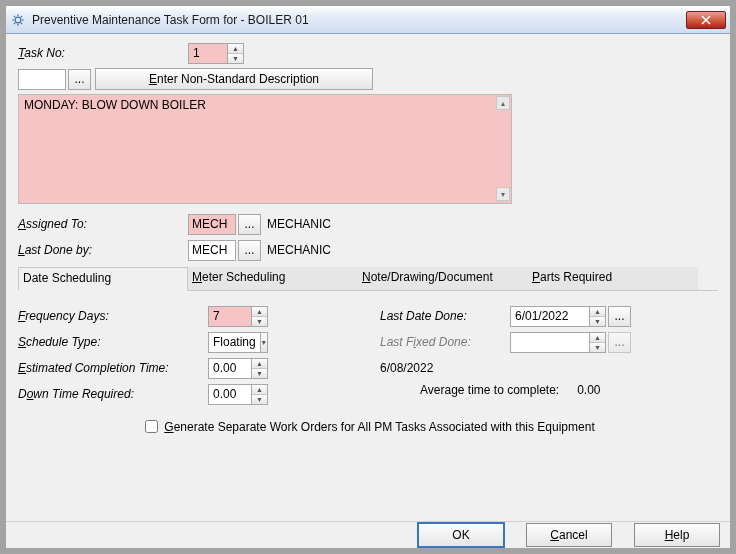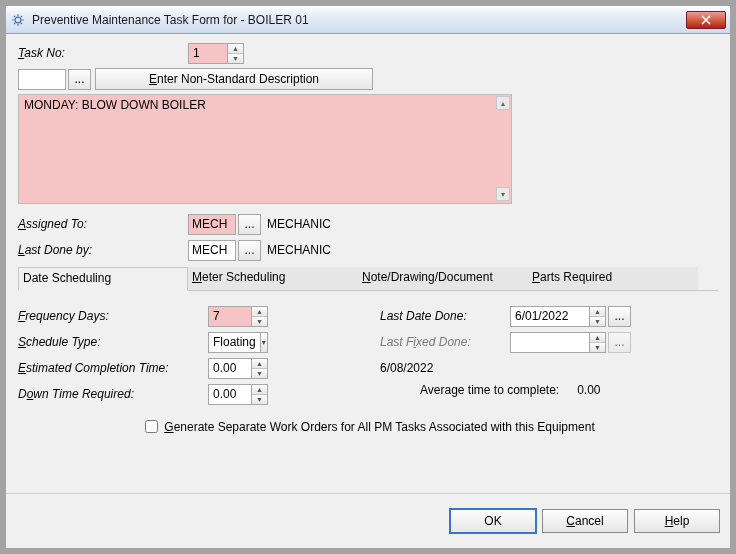--- a/index.html
+++ b/index.html
@@ -33,21 +33,21 @@
 .cols { display: flex; gap: 32px; }
 .colL { width: 330px; }
 .colR { flex: 1; }
 .colR .row .lbl { width: 130px; }
 .combo { display: flex; align-items: stretch; padding: 0; width: 60px; }
 .combo span { flex: 1; padding: 2px 4px; }
 .combo .dd { width: 16px; border-left: 1px solid #a7a7a7; background: linear-gradient(#fdfdfd,#e6e6e6); display: flex; align-items: center; justify-content: center; font-size: 8px; color: #555; }
 .chk-row { display: flex; align-items: center; justify-content: center; margin-top: 8px; }
 .chk-row input { margin-right: 6px; }
 .disabled-lbl { color: #7a7a7a; }
-.footer { border-top: 1px solid #d0d0d0; padding: 15px 10px; display: flex; justify-content: flex-end; gap: 6px; background: #f0f0f0; }
+.footer { border-top: 1px solid #d0d0d0; padding: 1px 10px; display: flex; justify-content: flex-end; gap: 22px; background: #f0f0f0; }
 .btn { width: 86px; height: 24px; border: 1px solid #8a8a8a; background: linear-gradient(#fdfdfd,#e6e6e6); display: flex; align-items: center; justify-content: center; }
 .btn.default { outline: 2px solid #3b74c7; outline-offset: -1px; border: 1px solid #2a5aa0; }
 .static { padding-left: 6px; color: #000; }
 .small-input { width: 48px; }
 .date-input { width: 88px; }
 .avg-row { display:flex; align-items:center; margin-top:2px; }
 .avg-row .albl { margin-left: 40px; }
 .avg-row .aval { margin-left: 18px; }
 .lock-icon svg{display:block}
 </style>

